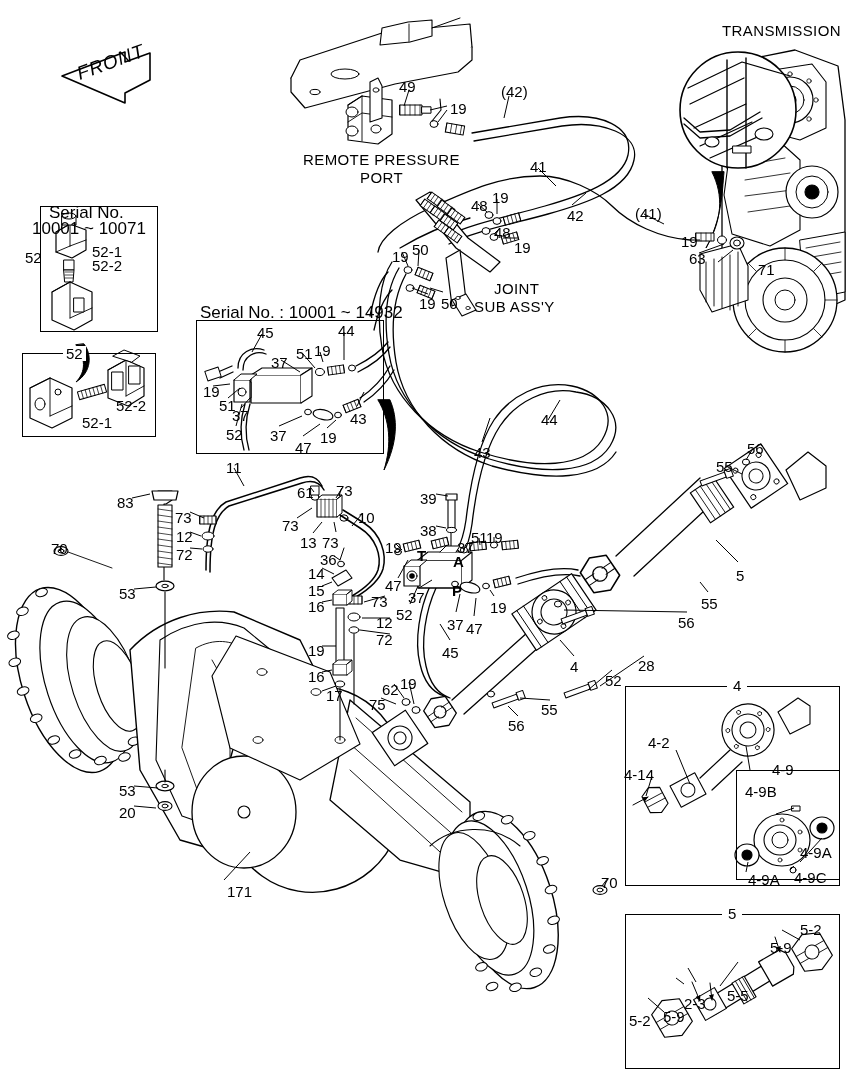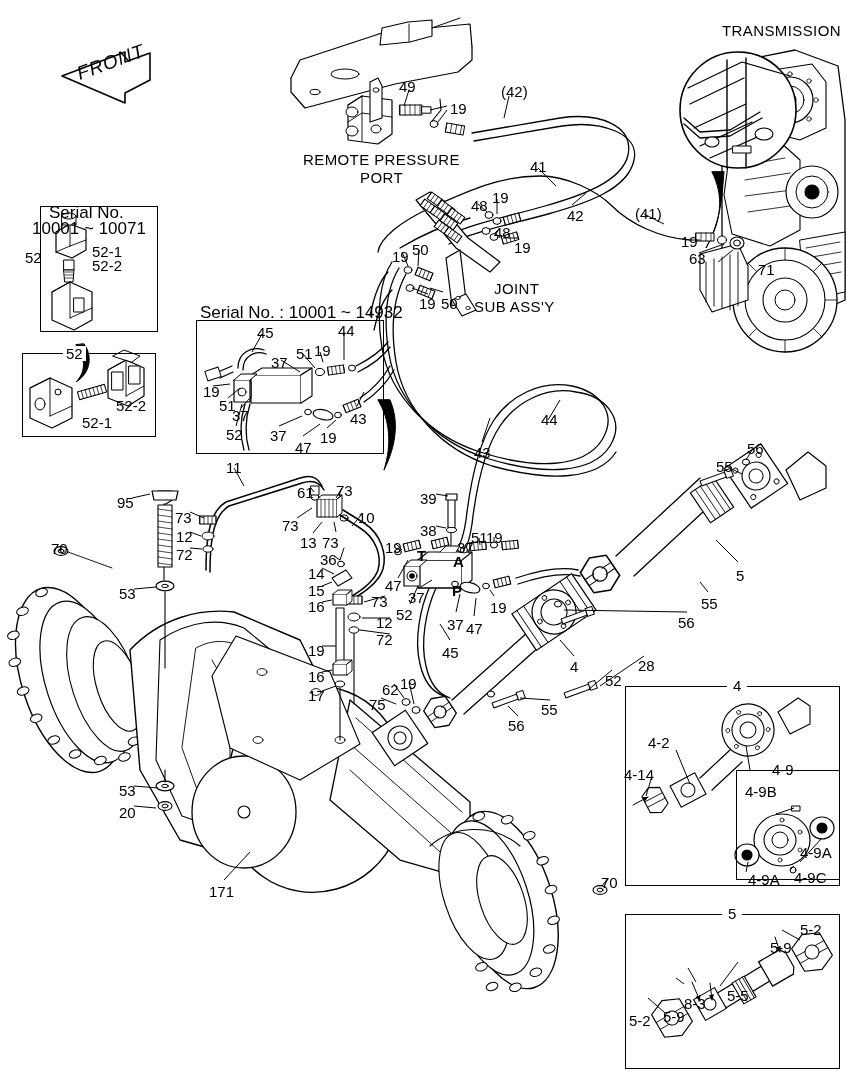--- a/index.html
+++ b/index.html
@@ -821,21 +821,21 @@
   <div class="lbl" style="left:745px;top:784px;">4-9B</div>
   <div class="lbl" style="left:800px;top:845px;">4-9A</div>
   <div class="lbl" style="left:748px;top:872px;">4-9A</div>
   <div class="lbl" style="left:794px;top:870px;">4-9C</div>
 
   <div class="box" style="left:625px;top:914px;width:215px;height:155px;"></div>
   <div class="lbl" style="left:722px;top:906px;background:#fff;padding:0 6px;">5</div>
   <div class="lbl" style="left:800px;top:922px;">5-2</div>
   <div class="lbl" style="left:770px;top:940px;">5-9</div>
   <div class="lbl" style="left:727px;top:988px;">5-5</div>
-  <div class="lbl" style="left:684px;top:996px;">8-3</div>
+  <div class="lbl" style="left:684px;top:996px;">2-3</div>
   <div class="lbl" style="left:663px;top:1009px;">5-9</div>
   <div class="lbl" style="left:629px;top:1013px;">5-2</div>
 
   <div id="callout-layer">
       <div class="lbl" style="left: 399px; top: 79px;">49</div>
       <div class="lbl" style="left: 450px; top: 101px;">19</div>
       <div class="lbl" style="left: 501px; top: 84px;">(42)</div>
       <div class="lbl" style="left: 530px; top: 159px;">41</div>
       <div class="lbl" style="left: 567px; top: 208px;">42</div>
       <div class="lbl" style="left: 635px; top: 206px;">(41)</div>
@@ -864,42 +864,42 @@
       <div class="lbl" style="left: 320px; top: 430px;">19</div>
       <div class="lbl" style="left: 350px; top: 411px;">43</div>
       <div class="lbl" style="left: 541px; top: 412px;">44</div>
       <div class="lbl" style="left: 474px; top: 445px;">43</div>
       <div class="lbl" style="left: 747px; top: 441px;">56</div>
       <div class="lbl" style="left: 716px; top: 459px;">55</div>
       <div class="lbl" style="left: 736px; top: 568px;">5</div>
       <div class="lbl" style="left: 701px; top: 596px;">55</div>
       <div class="lbl" style="left: 678px; top: 615px;">56</div>
       <div class="lbl" style="left: 226px; top: 460px;">11</div>
-      <div class="lbl" style="left: 117px; top: 495px;">95</div>
+      <div class="lbl" style="left: 117px; top: 495px;">83</div>
       <div class="lbl" style="left: 175px; top: 510px;">73</div>
       <div class="lbl" style="left: 176px; top: 529px;">12</div>
       <div class="lbl" style="left: 176px; top: 547px;">72</div>
       <div class="lbl" style="left: 51px; top: 541px;">70</div>
       <div class="lbl" style="left: 119px; top: 586px;">53</div>
       <div class="lbl" style="left: 297px; top: 485px;">61</div>
       <div class="lbl" style="left: 336px; top: 483px;">73</div>
       <div class="lbl" style="left: 282px; top: 518px;">73</div>
       <div class="lbl" style="left: 300px; top: 535px;">13</div>
       <div class="lbl" style="left: 322px; top: 535px;">73</div>
       <div class="lbl" style="left: 358px; top: 510px;">10</div>
       <div class="lbl" style="left: 320px; top: 552px;">36</div>
       <div class="lbl" style="left: 308px; top: 566px;">14</div>
       <div class="lbl" style="left: 308px; top: 583px;">15</div>
       <div class="lbl" style="left: 308px; top: 599px;">16</div>
       <div class="lbl" style="left: 371px; top: 594px;">73</div>
       <div class="lbl" style="left: 376px; top: 615px;">12</div>
       <div class="lbl" style="left: 376px; top: 632px;">72</div>
       <div class="lbl" style="left: 308px; top: 643px;">19</div>
       <div class="lbl" style="left: 308px; top: 669px;">16</div>
-      <div class="lbl" style="left: 308px; top: 688px;">17</div>
+      <div class="lbl" style="left: 326px; top: 688px;">17</div>
       <div class="lbl" style="left: 420px; top: 491px;">39</div>
       <div class="lbl" style="left: 420px; top: 523px;">38</div>
       <div class="lbl" style="left: 385px; top: 540px;">19</div>
       <div class="lbl" style="left: 385px; top: 578px;">47</div>
       <div class="lbl" style="left: 408px; top: 590px;">37</div>
       <div class="lbl" style="left: 396px; top: 607px;">52</div>
       <div class="lbl" style="left: 457px; top: 540px;">37</div>
       <div class="lbl" style="left: 471px; top: 530px;">51</div>
       <div class="lbl" style="left: 486px; top: 530px;">19</div>
       <div class="lbl" style="left: 447px; top: 617px;">37</div>
@@ -909,17 +909,17 @@
       <div class="lbl" style="left: 382px; top: 682px;">62</div>
       <div class="lbl" style="left: 400px; top: 676px;">19</div>
       <div class="lbl" style="left: 369px; top: 697px;">75</div>
       <div class="lbl" style="left: 541px; top: 702px;">55</div>
       <div class="lbl" style="left: 508px; top: 718px;">56</div>
       <div class="lbl" style="left: 570px; top: 659px;">4</div>
       <div class="lbl" style="left: 605px; top: 673px;">52</div>
       <div class="lbl" style="left: 638px; top: 658px;">28</div>
       <div class="lbl" style="left: 119px; top: 783px;">53</div>
       <div class="lbl" style="left: 119px; top: 805px;">20</div>
-      <div class="lbl" style="left: 209px; top: 884px; text-align: right;">171</div>
+      <div class="lbl" style="left: 227px; top: 884px; text-align: right;">171</div>
       <div class="lbl" style="left: 601px; top: 875px;">70</div>
     </div>
 
 </div>
 
 </body></html>

